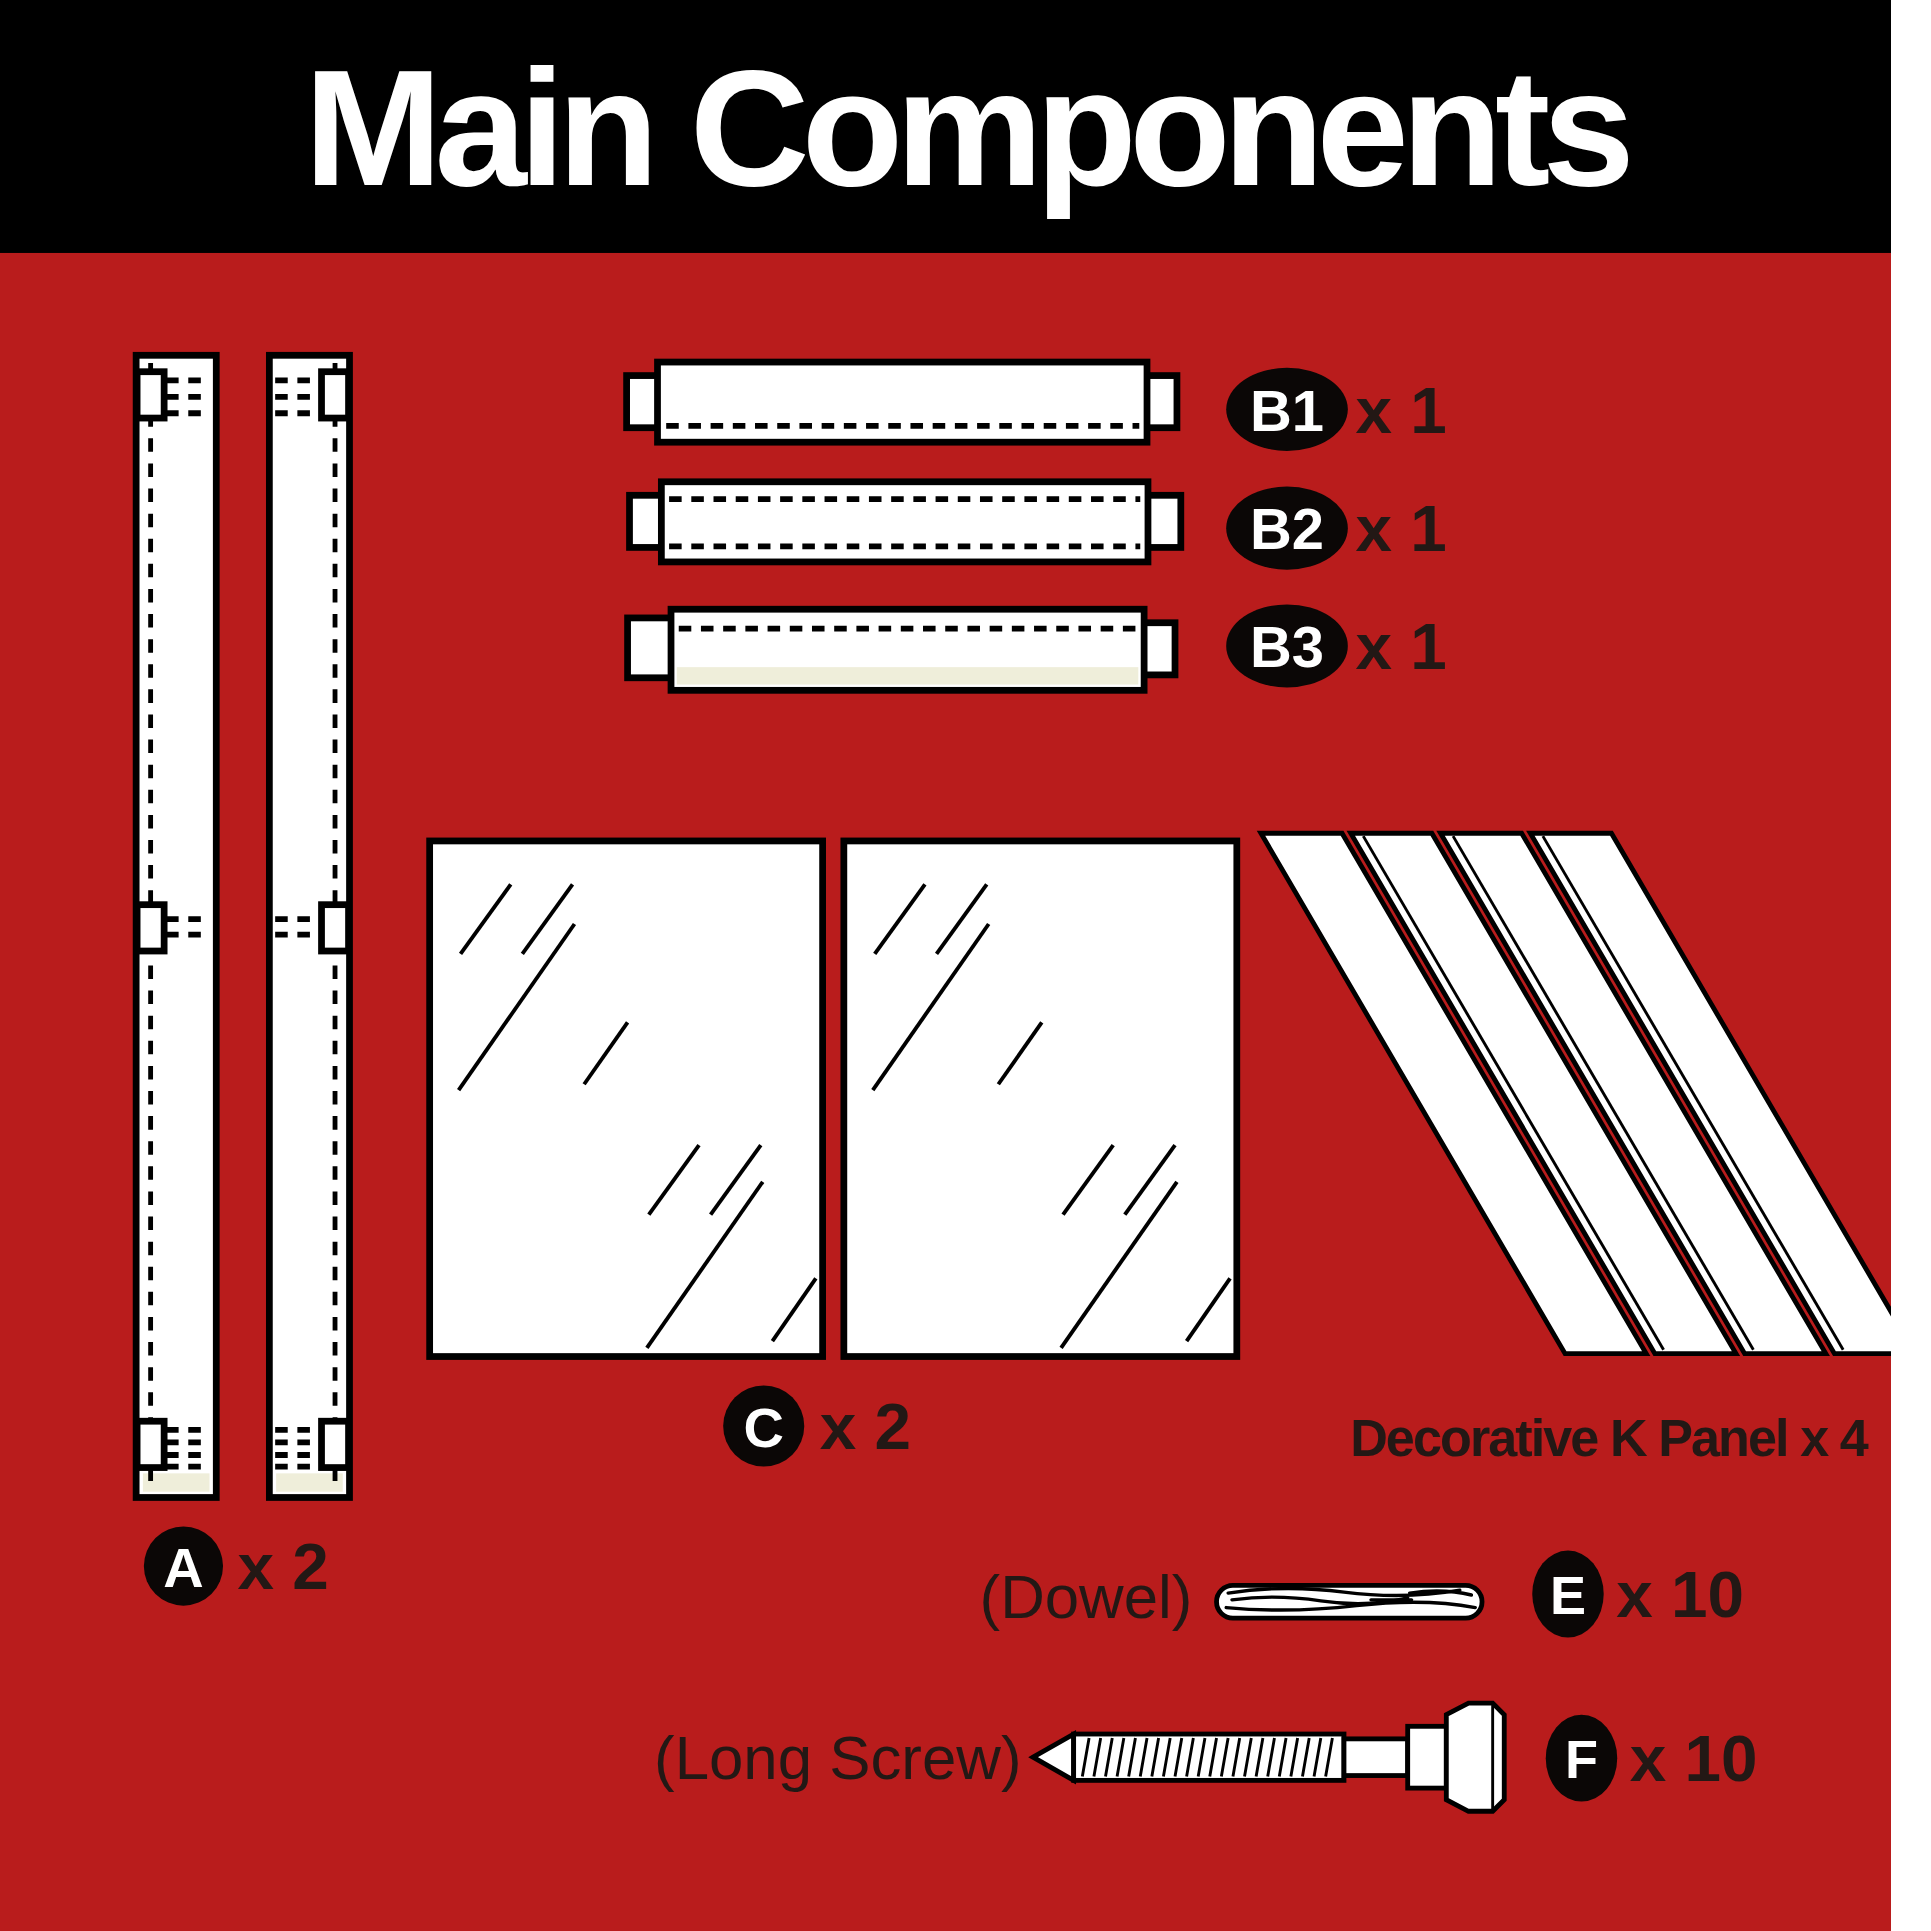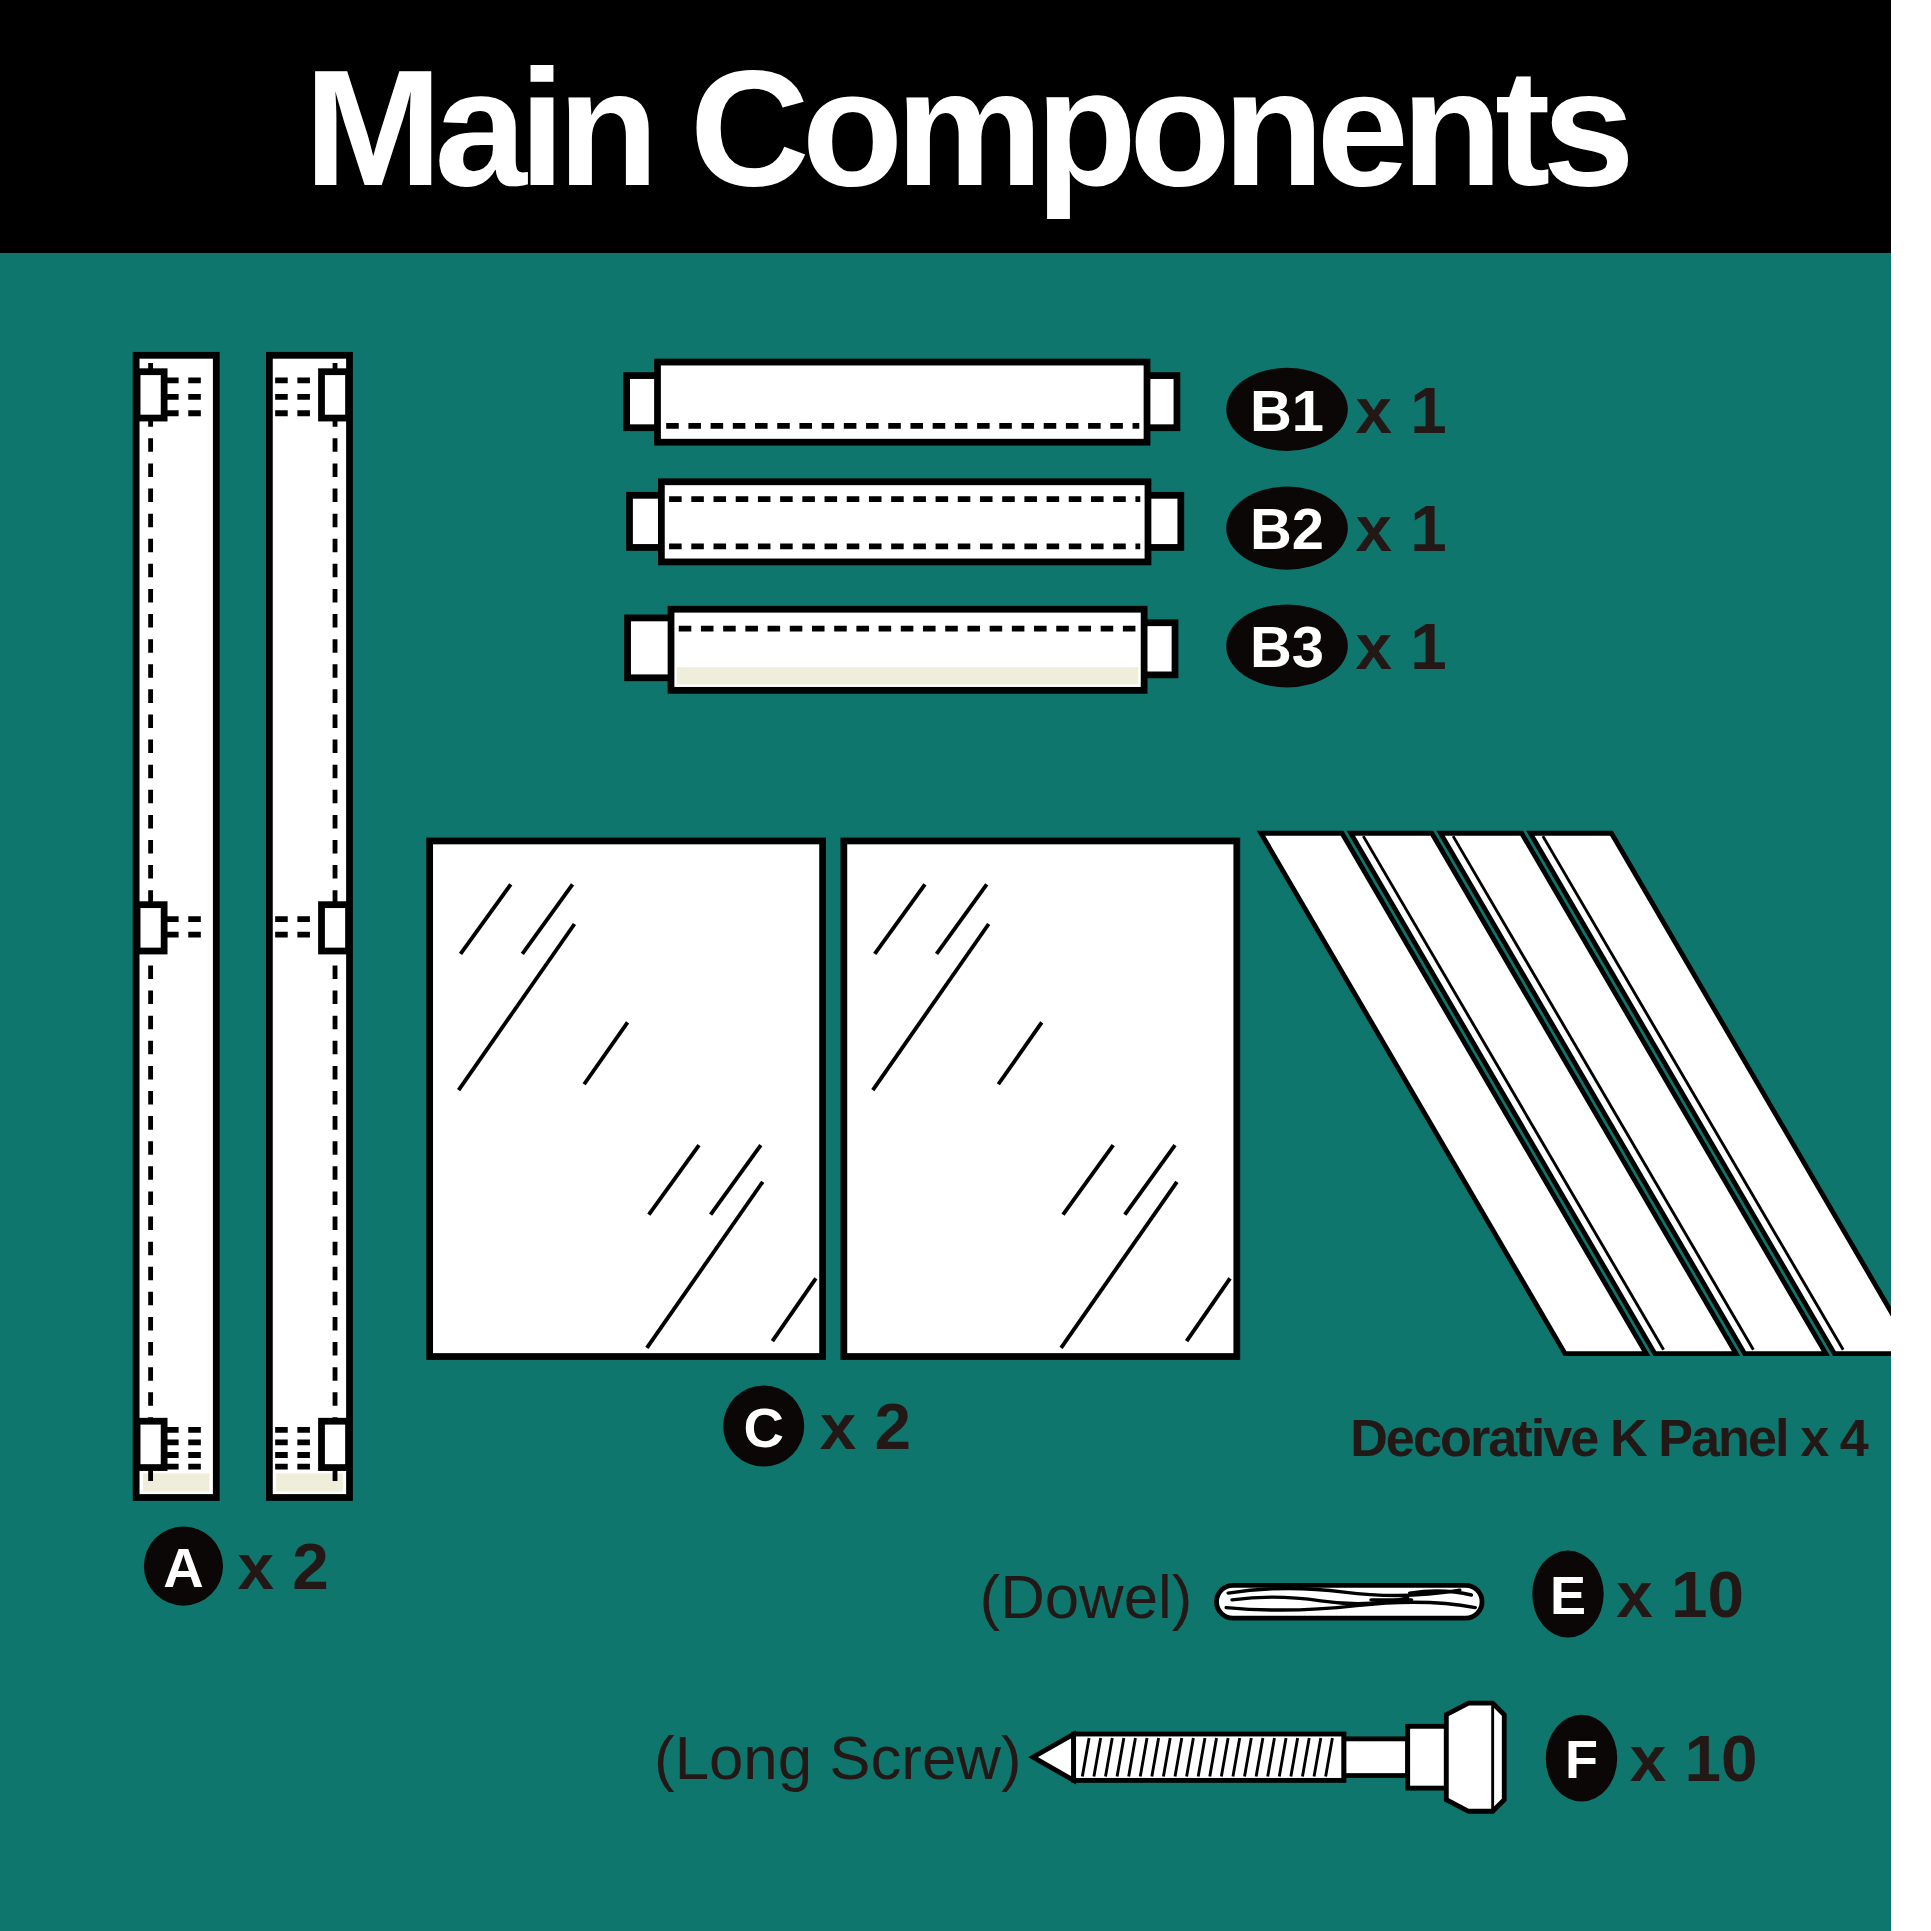--- a/index.html
+++ b/index.html
@@ -1,16 +1,16 @@
 <!DOCTYPE html>
 <html><head>
 <meta charset="utf-8">
 <style>
   html,body{margin:0;padding:0;background:#fff;}
-  .page{width:1891px;height:1931px;position:relative;background:#0f766e;overflow:hidden;
+  .page{width:1891px;height:1931px;position:relative;background:#b91c1c;overflow:hidden;
         font-family:"Liberation Sans",sans-serif;}
   svg{position:absolute;left:0;top:0;}
   
   .thick{fill:#ffffff;stroke:#000000;stroke-width:7;}
   .med{fill:#ffffff;stroke:#000000;stroke-width:5;}
   .dashv{stroke:#000000;stroke-width:5;stroke-dasharray:14 12;fill:none;}
   .dashh{stroke:#000000;stroke-width:6;stroke-dasharray:13 10;fill:none;}
   .shine{stroke:#000000;stroke-width:4;fill:none;}
   .grain{stroke:#000000;stroke-width:3.5;fill:none;stroke-linecap:round;}
   .thread{stroke:#000000;stroke-width:3;fill:none;}

